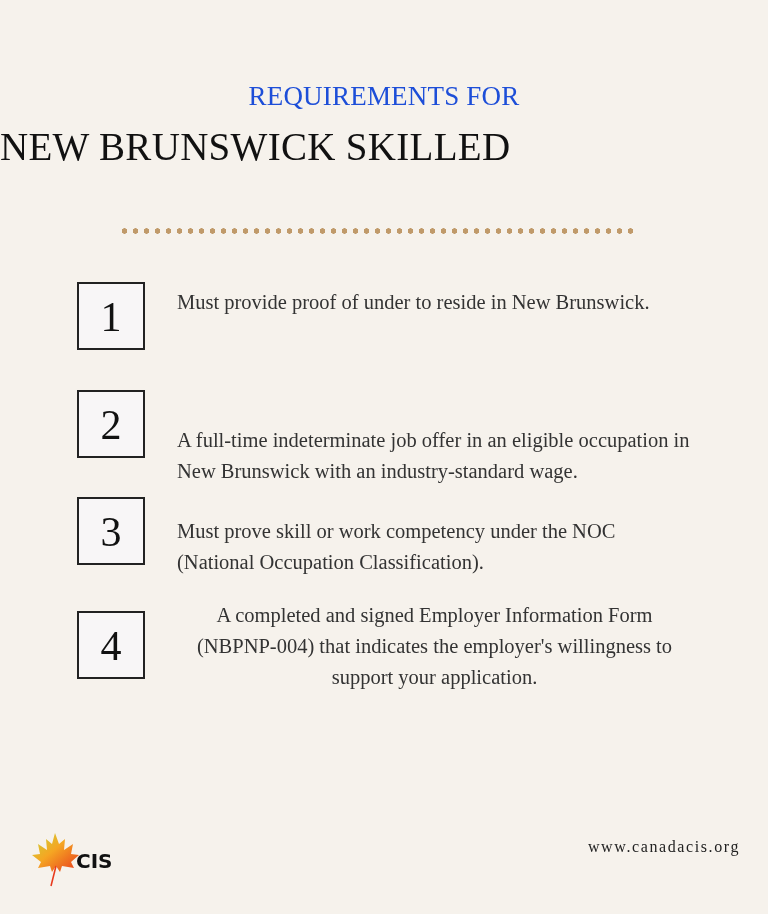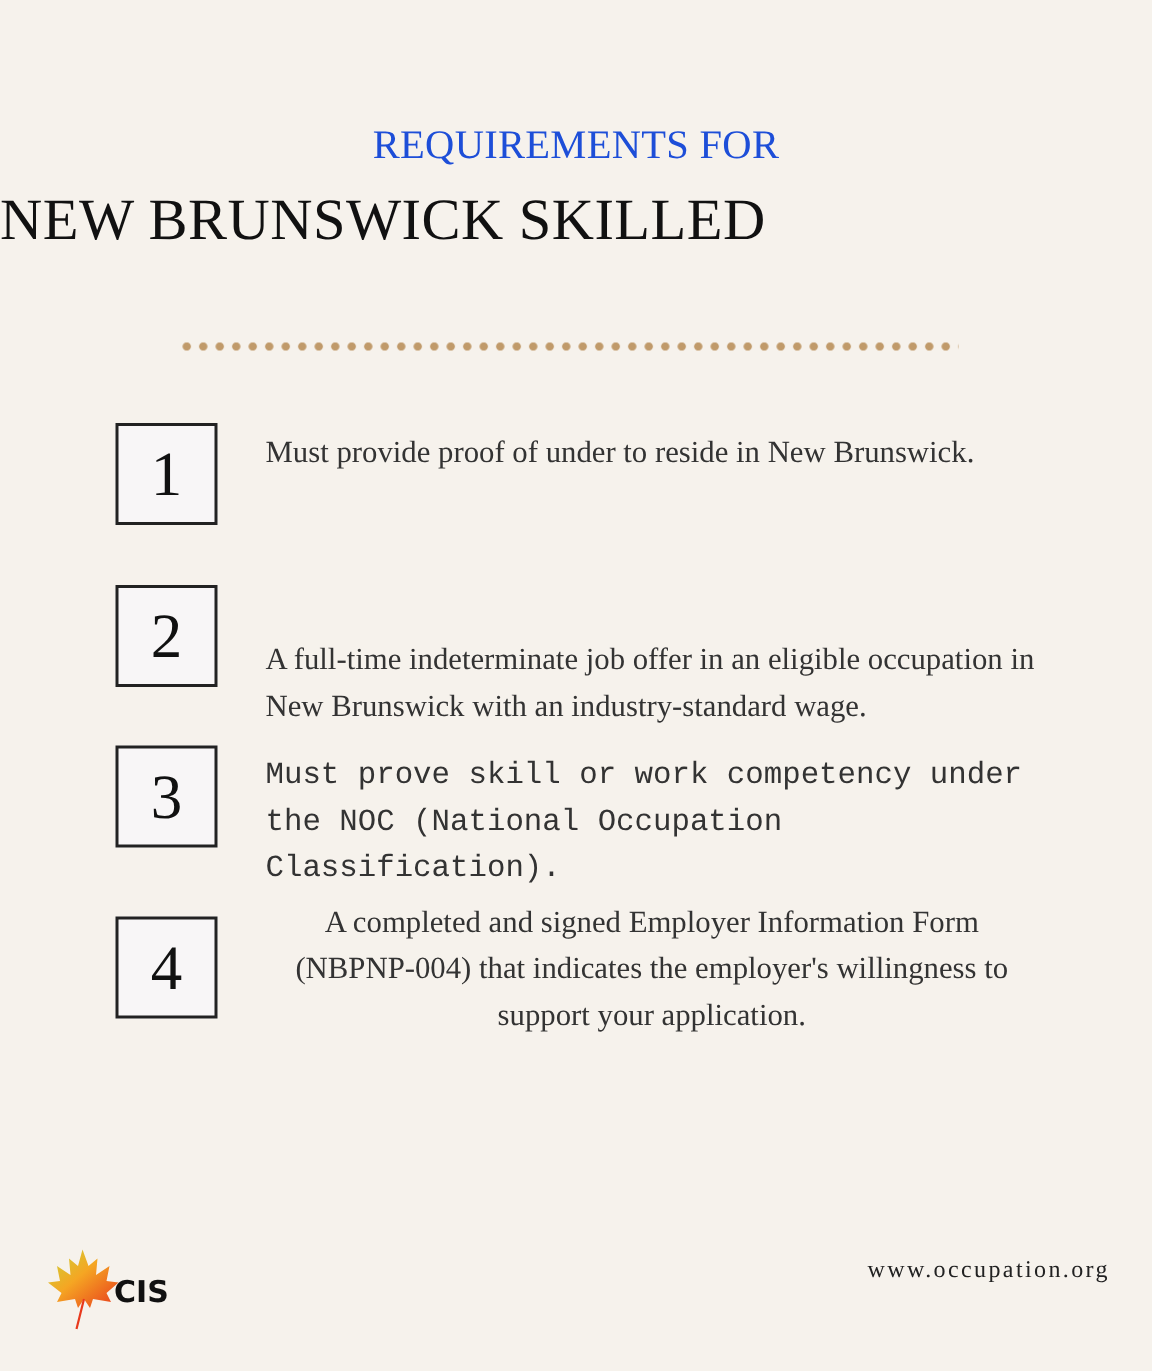--- a/index.html
+++ b/index.html
@@ -106,21 +106,21 @@
   <div class="req-text" style="top:5px;">Must provide proof of under to reside in New Brunswick.</div>
 </div>
 
 <div class="req" style="top:390px;">
   <div class="num-box" style="top:0;">2</div>
   <div class="req-text" style="top:-11px; width:520px;margin-top:46px;">A full-time indeterminate job offer in an eligible occupation in New Brunswick with an industry-standard wage.</div>
 </div>
 
 <div class="req" style="top:497px;">
   <div class="num-box" style="top:0;">3</div>
-  <div class="req-text" style="top:5px;font-family:Liberation Mono, monospace;">Must prove skill or work competency under the NOC (National Occupation Classification).</div>
+  <div class="req-text" style="top:19px;">Must prove skill or work competency under the NOC (National Occupation Classification).</div>
 </div>
 
 <div class="req" style="top:611px;">
   <div class="num-box" style="top:0;">4</div>
   <div class="req-text" style="top:-11px; width:515px;text-align:center;">A completed and signed Employer Information Form (NBPNP-004) that indicates the employer's willingness to support your application.</div>
 </div>
 
 <div class="logo">
   <svg width="90" height="60" viewBox="0 0 90 60">
     <defs>
@@ -130,14 +130,14 @@
         <stop offset="1" stop-color="#e8391c"></stop>
       </linearGradient>
     </defs>
     <path d="M28 3 L32 14 L38 9 L37 20 L46 14 L44 24 L52 25 L44 32 L47 38 L35 36 L33 42 L29 36 L25 42 L23 36 L11 38 L14 32 L5 25 L13 24 L11 14 L20 20 L19 9 L25 14 Z" fill="url(#leafGrad)"></path>
     <path d="M29 36 L24 56" stroke="#e8391c" stroke-width="1.5" fill="none"></path>
     <text x="49" y="38" font-family="DejaVu Sans, sans-serif" font-weight="bold" font-size="20" fill="#111111">CIS</text>
   </svg>
 </div>
 
 <div class="contact">
-  <div>www.occupation.org</div>
+  <div>www.canadacis.org</div>
 </div>
 
 </body></html>

